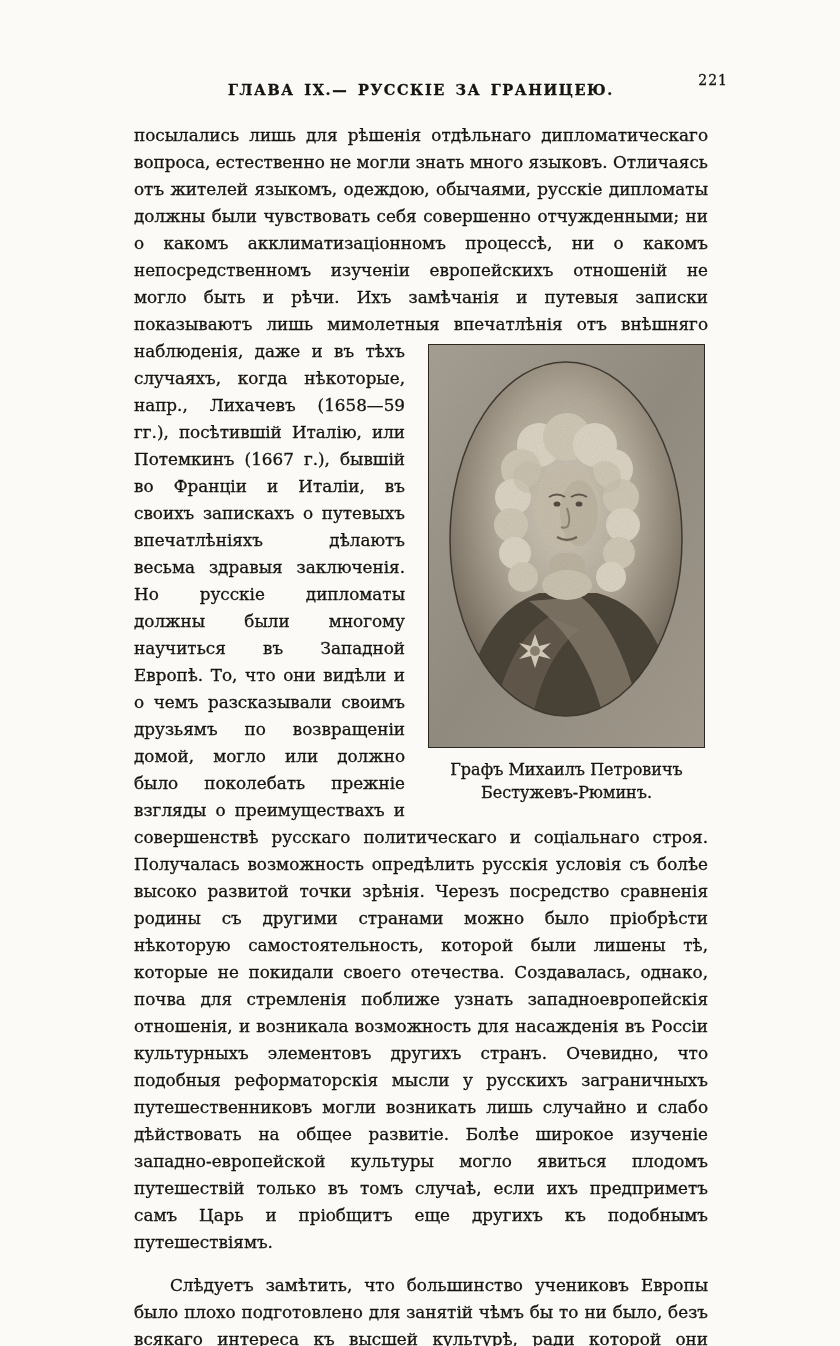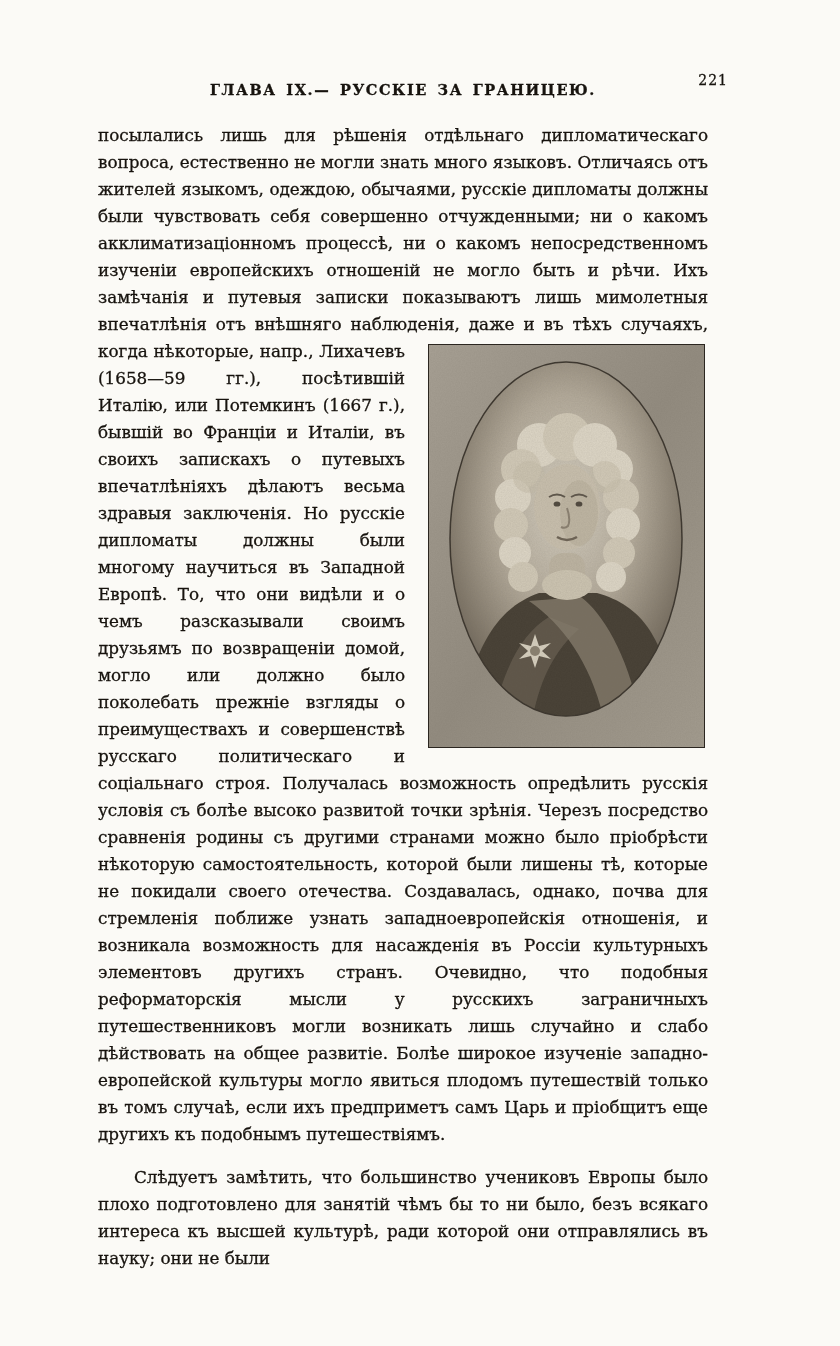--- a/index.html
+++ b/index.html
@@ -7,21 +7,21 @@
   body {
     height:1346px;
     background:#fbfaf6;
     color:#17130e;
     font-family:"DejaVu Serif", serif;
     overflow:hidden;
   }
   .page {
     position:relative;
     width:840px; height:1346px;
-    padding:72px 116px 0 82px;
+    padding:72px 116px 0 118px;
     -webkit-text-stroke:0.3px;
   }
   .page-header { position:relative; height:30px; margin-bottom:20px; }
   .chapter {
     text-align:center;
     font-weight:bold;
     font-size:14.5px;
     letter-spacing:1.6px;
     padding-top:9px;
     word-spacing:3px;
@@ -131,20 +131,24 @@
               <path d="M128,192 q10,6 20,0" stroke="#6d6355" stroke-width="2.5" fill="none"></path>
               <g transform="translate(106,306)">
                 <path d="M0,-17 L4,-5 L16,-8 L7,0 L16,8 L4,5 L0,17 L-4,5 L-16,8 L-7,0 L-16,-8 L-4,-5 Z" fill="#d8d1c0"></path>
                 <circle r="5" fill="#8a8170"></circle>
               </g>
             </g>
             <ellipse cx="137" cy="194" rx="116" ry="177" fill="none" stroke="#3a342c" stroke-width="1.5"></ellipse>
             <rect width="275" height="402" filter="url(#grain)"></rect>
           </svg>
         </span>
+        <span class="caption">
+          <span>Графъ Михаилъ Петровичъ</span>
+          <span>Бестужевъ-Рюминъ.</span>
+        </span>
       </span>
       <span>случаяхъ, когда нѣкоторые, напр., Лихачевъ (1658—59 гг.), посѣтившій Италію, или Потемкинъ (1667 г.), бывшій во Франціи и Италіи, въ своихъ запискахъ о путевыхъ впечатлѣніяхъ дѣлаютъ весьма здравыя заключенія. Но русскіе дипломаты должны были многому научиться въ Западной Европѣ. То, что они видѣли и о чемъ разсказывали своимъ друзьямъ по возвращеніи домой, могло или должно было поколебать прежніе взгляды о преимуществахъ и совершенствѣ русскаго политическаго и соціальнаго строя. Получалась возможность опредѣлить русскія условія съ болѣе высоко развитой точки зрѣнія. Черезъ посредство сравненія родины съ другими странами можно было пріобрѣсти нѣкоторую самостоятельность, которой были лишены тѣ, которые не покидали своего отечества. Создавалась, однако, почва для стремленія поближе узнать западноевропейскія отношенія, и возникала возможность для насажденія въ Россіи культурныхъ элементовъ другихъ странъ. Очевидно, что подобныя реформаторскія мысли у русскихъ заграничныхъ путешественниковъ могли возникать лишь случайно и слабо дѣйствовать на общее развитіе. Болѣе широкое изученіе западно-европейской культуры могло явиться плодомъ путешествій только въ томъ случаѣ, если ихъ предприметъ самъ Царь и пріобщитъ еще другихъ къ подобнымъ путешествіямъ.</span>
     </div>
 
     <div class="para indent">Слѣдуетъ замѣтить, что большинство учениковъ Европы было плохо подготовлено для занятій чѣмъ бы то ни было, безъ всякаго интереса къ высшей культурѣ, ради которой они отправлялись въ науку; они не были</div>
 
   </div>
 </div>
 
 </body></html>

